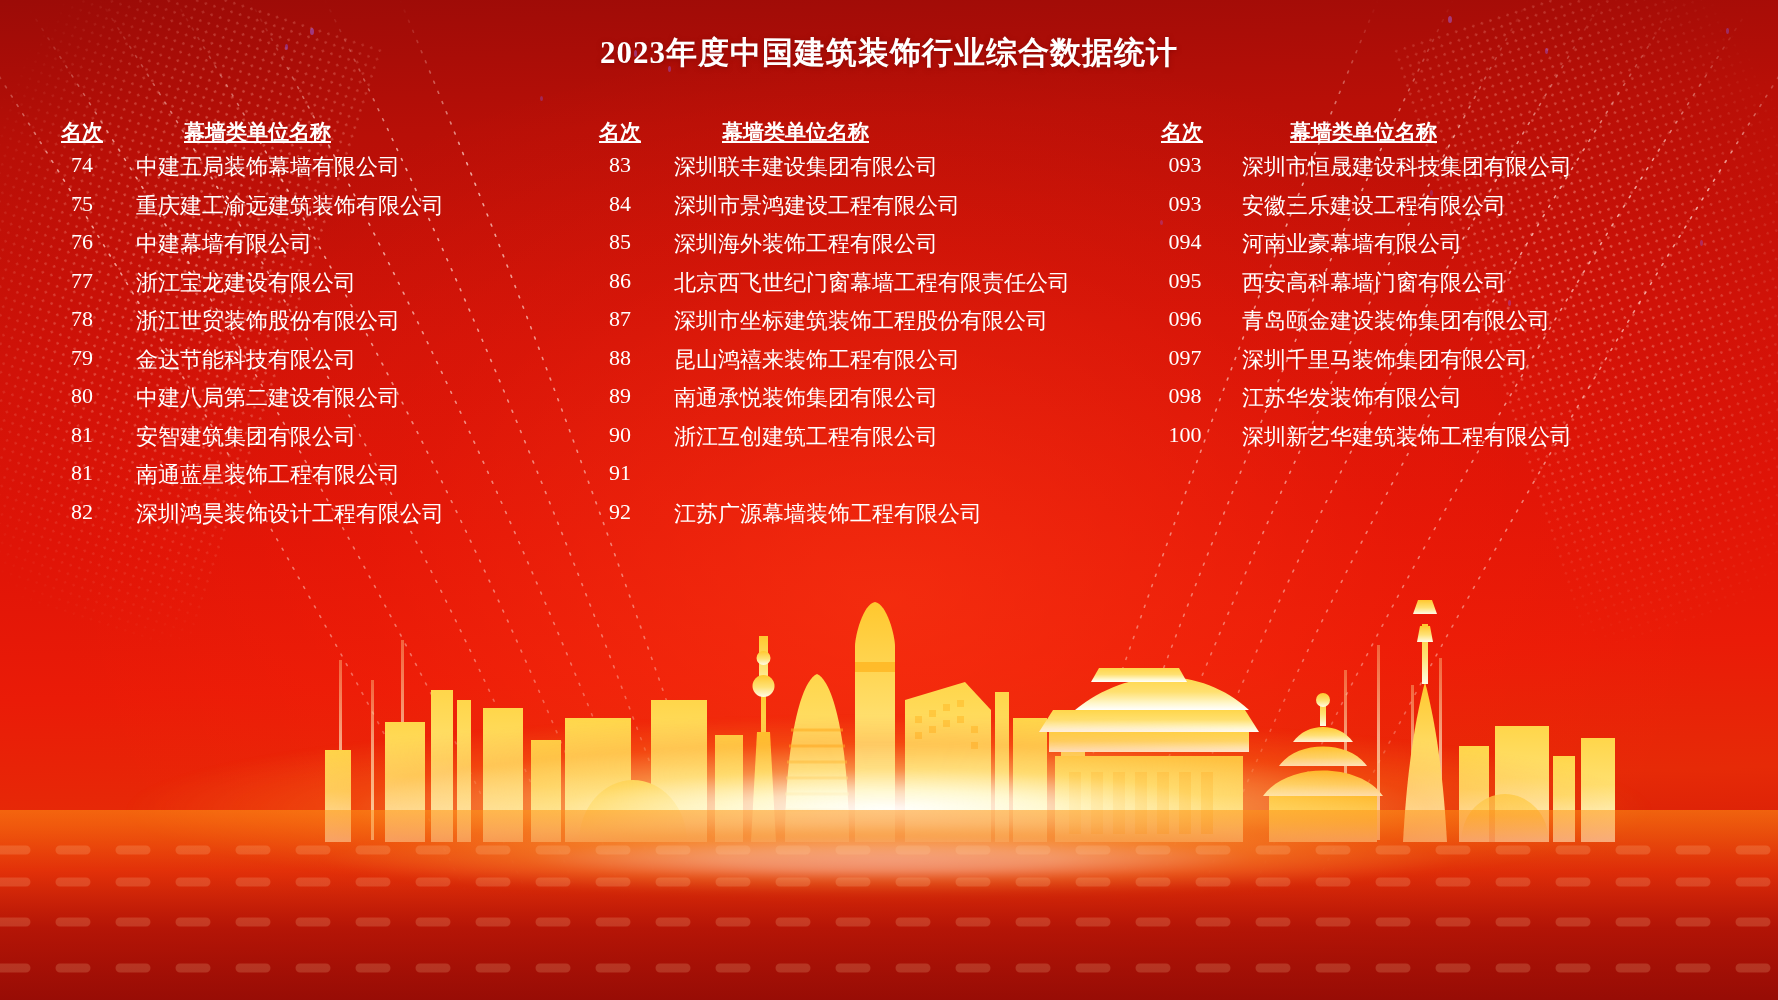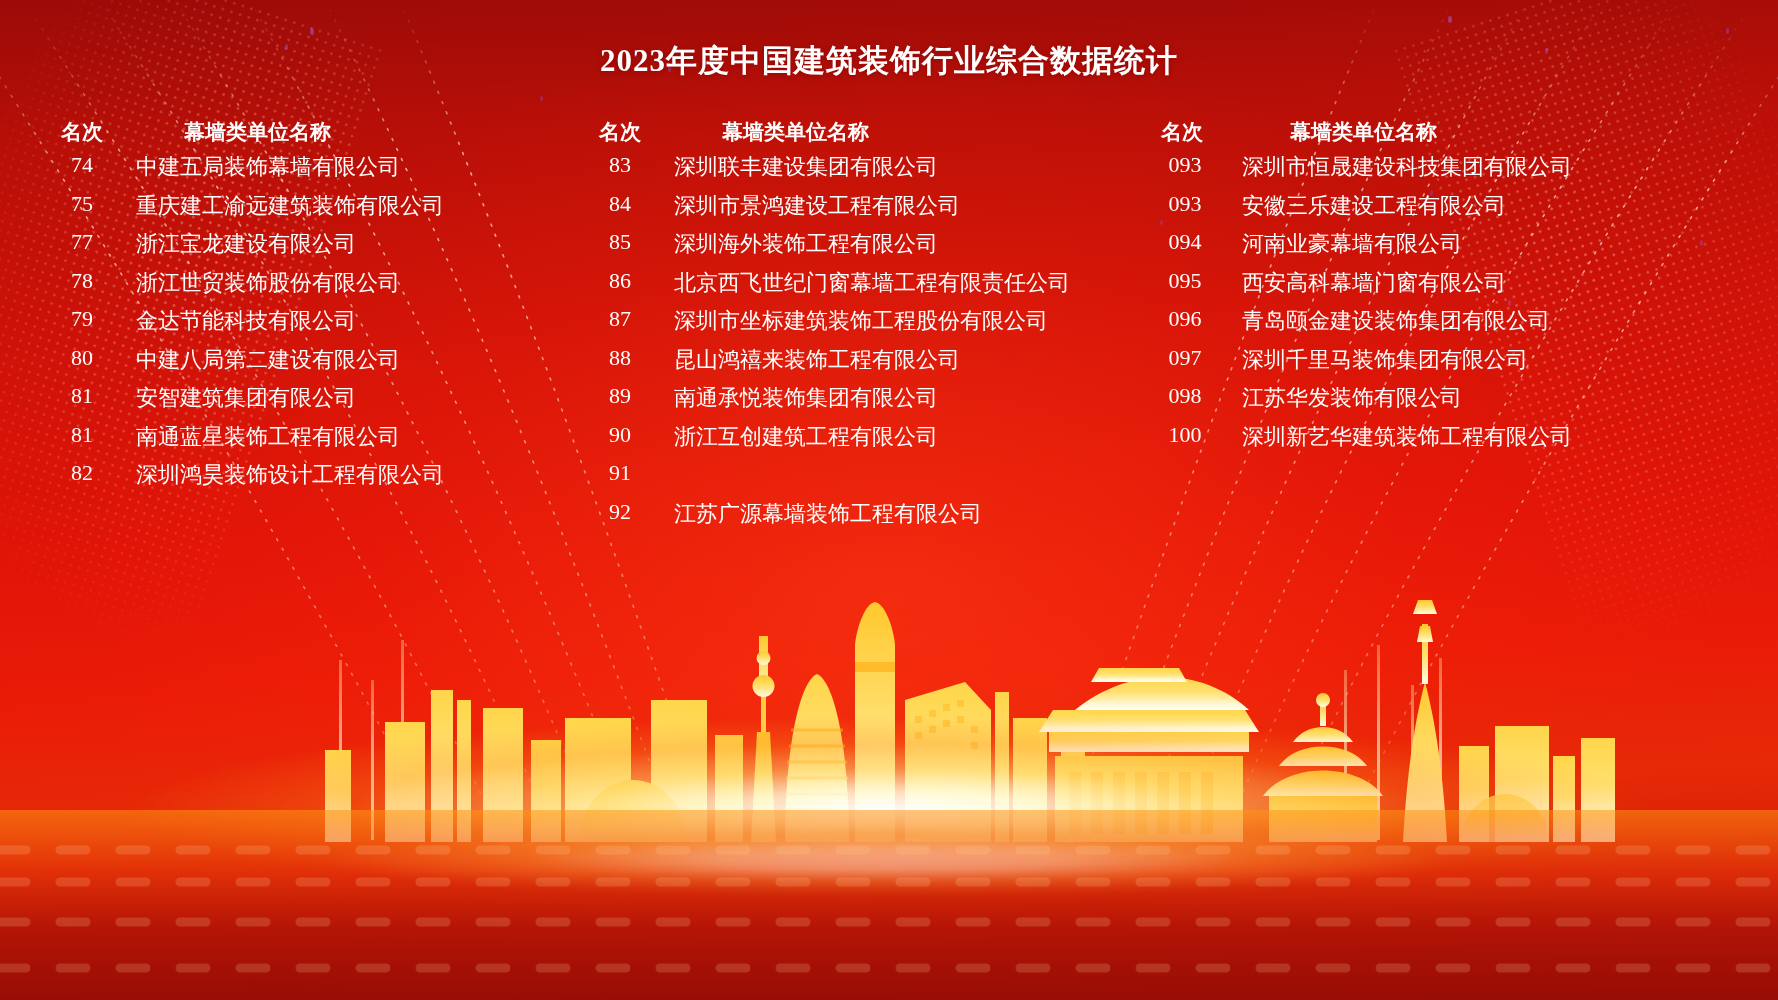--- a/index.html
+++ b/index.html
@@ -65,35 +65,35 @@
   
   .road { position:absolute; left:0; right:0; bottom:0; height:170px; pointer-events:none; opacity:.55; }
 
   .skyline { position:absolute; left:50%; transform:translateX(-50%); bottom:150px; width:1500px; height:300px; pointer-events:none; }
 
   
   .sparkle { position:absolute; border-radius:50%; pointer-events:none; }
 
   
   #title {
-    position:absolute; top:40px; left:0; width:100%;
+    position:absolute; top:32px; left:0; width:100%;
     text-align:center;
     font-size:31px; font-weight:700; color:#ffffff;
     letter-spacing:1px;
     text-shadow:0 1px 5px rgba(120,0,0,.6);
   }
 
   #board { position:absolute; top:118px; left:0; width:100%; height:440px; }
 
   .col { position:absolute; top:0; }
   .col.c1 { left:42px;   width:540px; }
   .col.c2 { left:580px;  width:560px; }
   .col.c3 { left:1142px; width:620px; }
 
-  .hdr { display:flex; align-items:baseline; height:34px; color:#fff; font-size:21px; font-weight:700; }
+  .hdr { display:flex; align-items:baseline; height:34px; color:#fff; font-size:21px; font-weight:700;text-decoration:underline; }
   .hdr .rank { width:80px; text-align:center; }
   .hdr .name { flex:1; padding-left:14px; }
   .col.c1 .hdr .name { padding-left:62px; }
   .col.c2 .hdr .name { padding-left:62px; }
   .col.c3 .hdr .name { padding-left:68px; }
 
   .row { display:flex; align-items:flex-start; height:38.5px; color:#fff; font-size:22px; white-space:nowrap; }
   .row .rank { width:80px; text-align:center; font-family:"Liberation Serif","DejaVu Serif",serif; }
   .row .name { flex:1; padding-left:14px; }
 
@@ -303,20 +303,24 @@
       </div>
       <div class="row">
           <div class="rank">74</div>
           <div class="name">中建五局装饰幕墙有限公司</div>
         </div>
       <div class="row">
           <div class="rank">75</div>
           <div class="name">重庆建工渝远建筑装饰有限公司</div>
         </div>
       <div class="row">
+          <div class="rank">76</div>
+          <div class="name">中建幕墙有限公司</div>
+        </div>
+      <div class="row">
           <div class="rank">77</div>
           <div class="name">浙江宝龙建设有限公司</div>
         </div>
       <div class="row">
           <div class="rank">78</div>
           <div class="name">浙江世贸装饰股份有限公司</div>
         </div>
       <div class="row">
           <div class="rank">79</div>
           <div class="name">金达节能科技有限公司</div>

